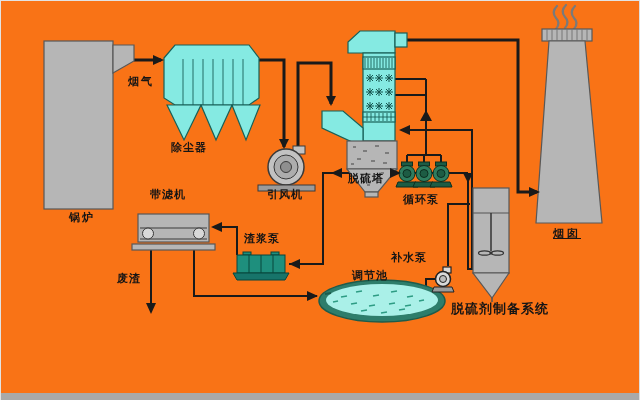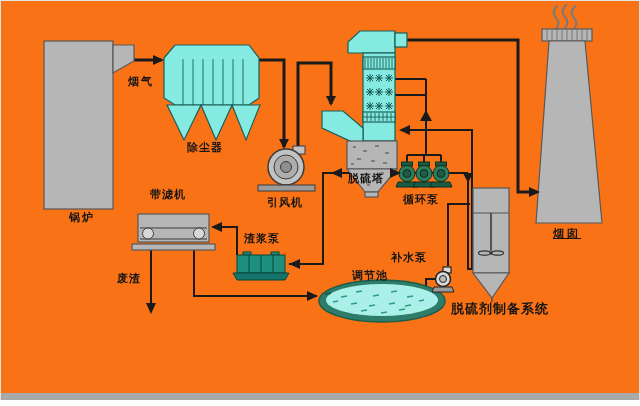--- a/index.html
+++ b/index.html
@@ -271,24 +271,24 @@
       <polygon class="arrow" points="299,258 299,268 288,263"></polygon>
       <polygon class="arrow" points="221,221 221,231 210,226"></polygon>
       <polygon class="arrow" points="145,302 155,302 150,313"></polygon>
       <polygon class="arrow" points="306,290 306,300 317,295"></polygon>
       <polygon class="arrow" points="409,124 409,134 398,129"></polygon>
       <polygon class="arrow" points="462,172 472,172 467,182"></polygon>
     </g>
   </svg>
 
   <div class="label sp2" style="left:127px;top:75px">烟气</div>
-  <div class="label" style="left:186px;top:141px">除尘器</div>
+  <div class="label" style="left:170px;top:141px">除尘器</div>
   <div class="label sp2" style="left:68px;top:211px">锅炉</div>
   <div class="label" style="left:149px;top:188px">带滤机</div>
-  <div class="label" style="left:266px;top:196px">引风机</div>
+  <div class="label" style="left:266px;top:188px">引风机</div>
   <div class="label" style="left:347px;top:172px">脱硫塔</div>
   <div class="label" style="left:402px;top:193px">循环泵</div>
   <div class="label" style="left:243px;top:232px">渣浆泵</div>
   <div class="label" style="left:116px;top:272px">废渣</div>
   <div class="label" style="left:351px;top:269px">调节池</div>
   <div class="label" style="left:390px;top:251px">补水泵</div>
   <div class="label lbl-prep" style="left:450px;top:302px">脱硫剂制备系统</div>
   <div class="label sp3" style="left:552px;top:227px">烟囱</div>
 
   <div class="bottombar"></div>

